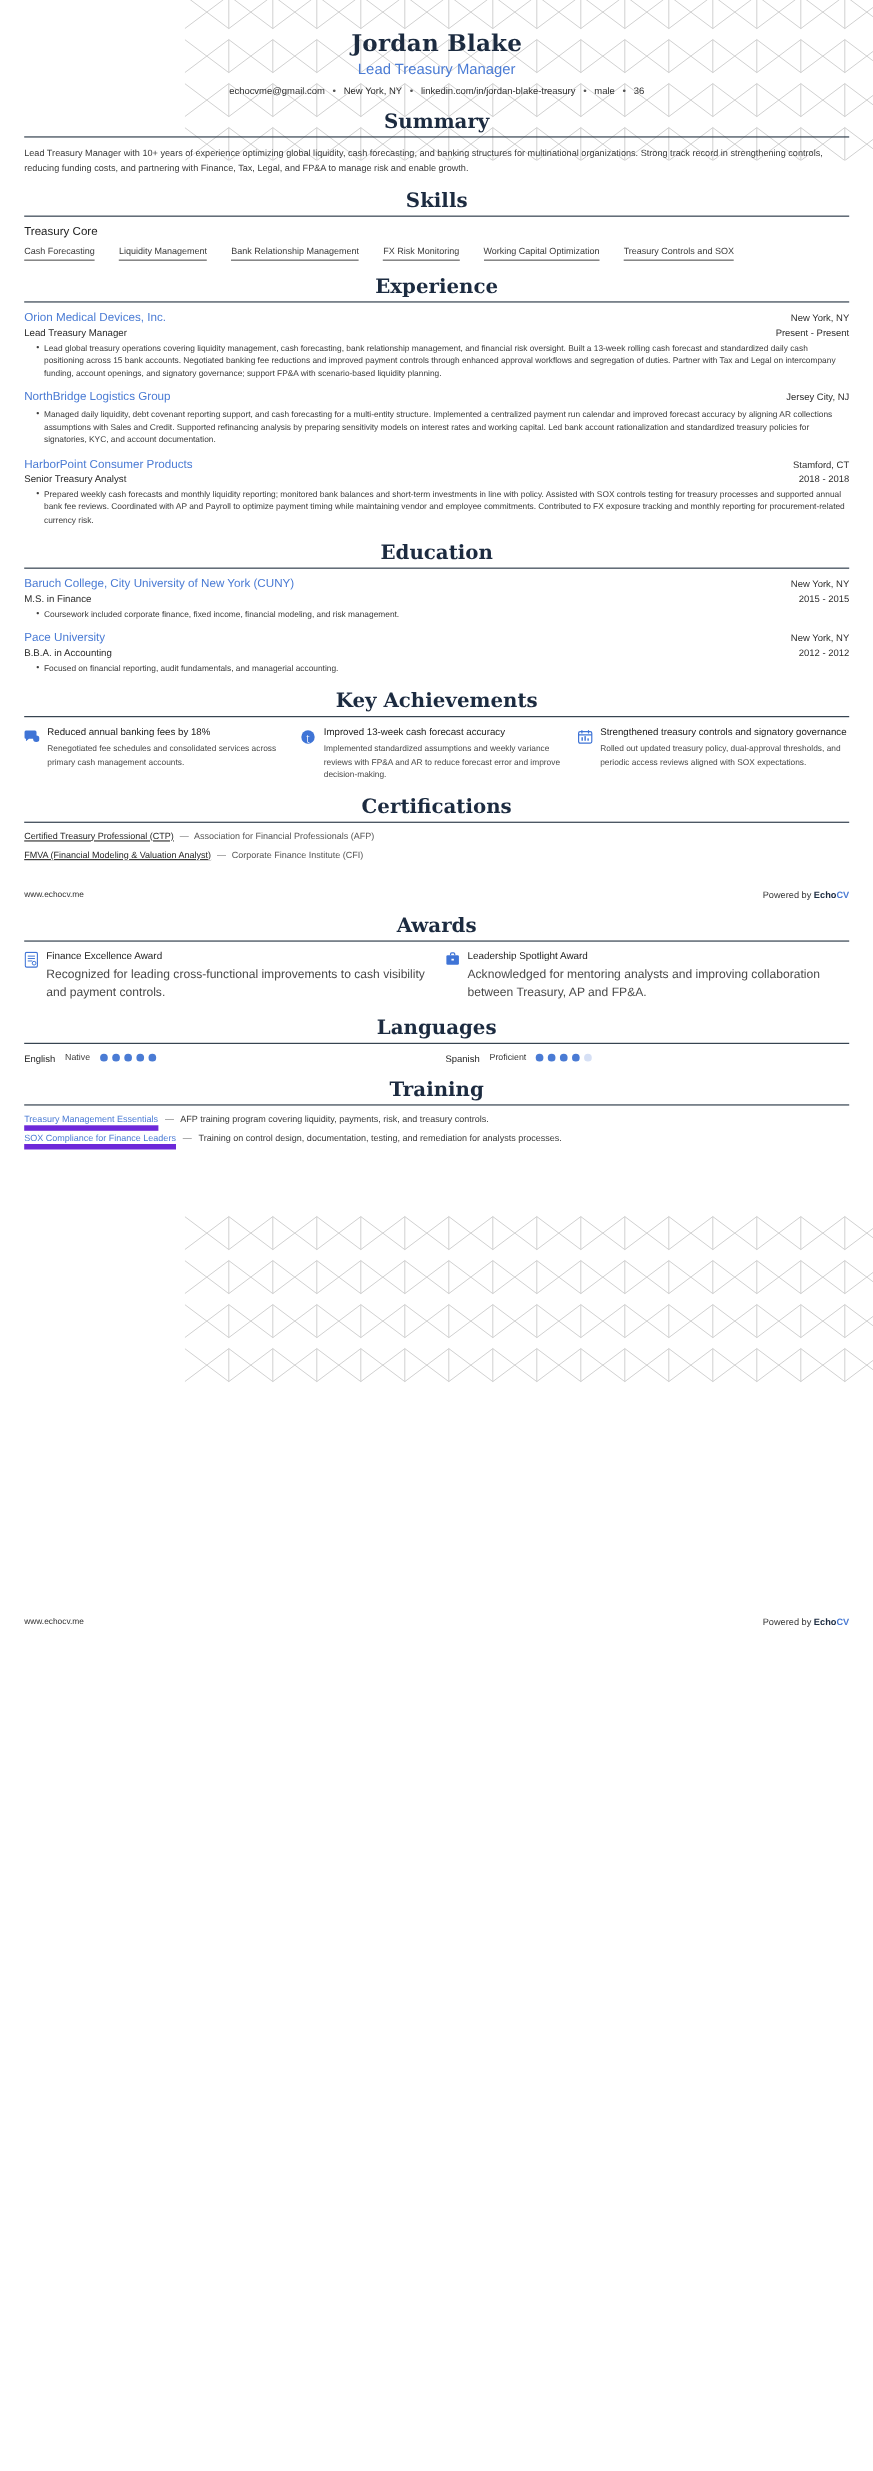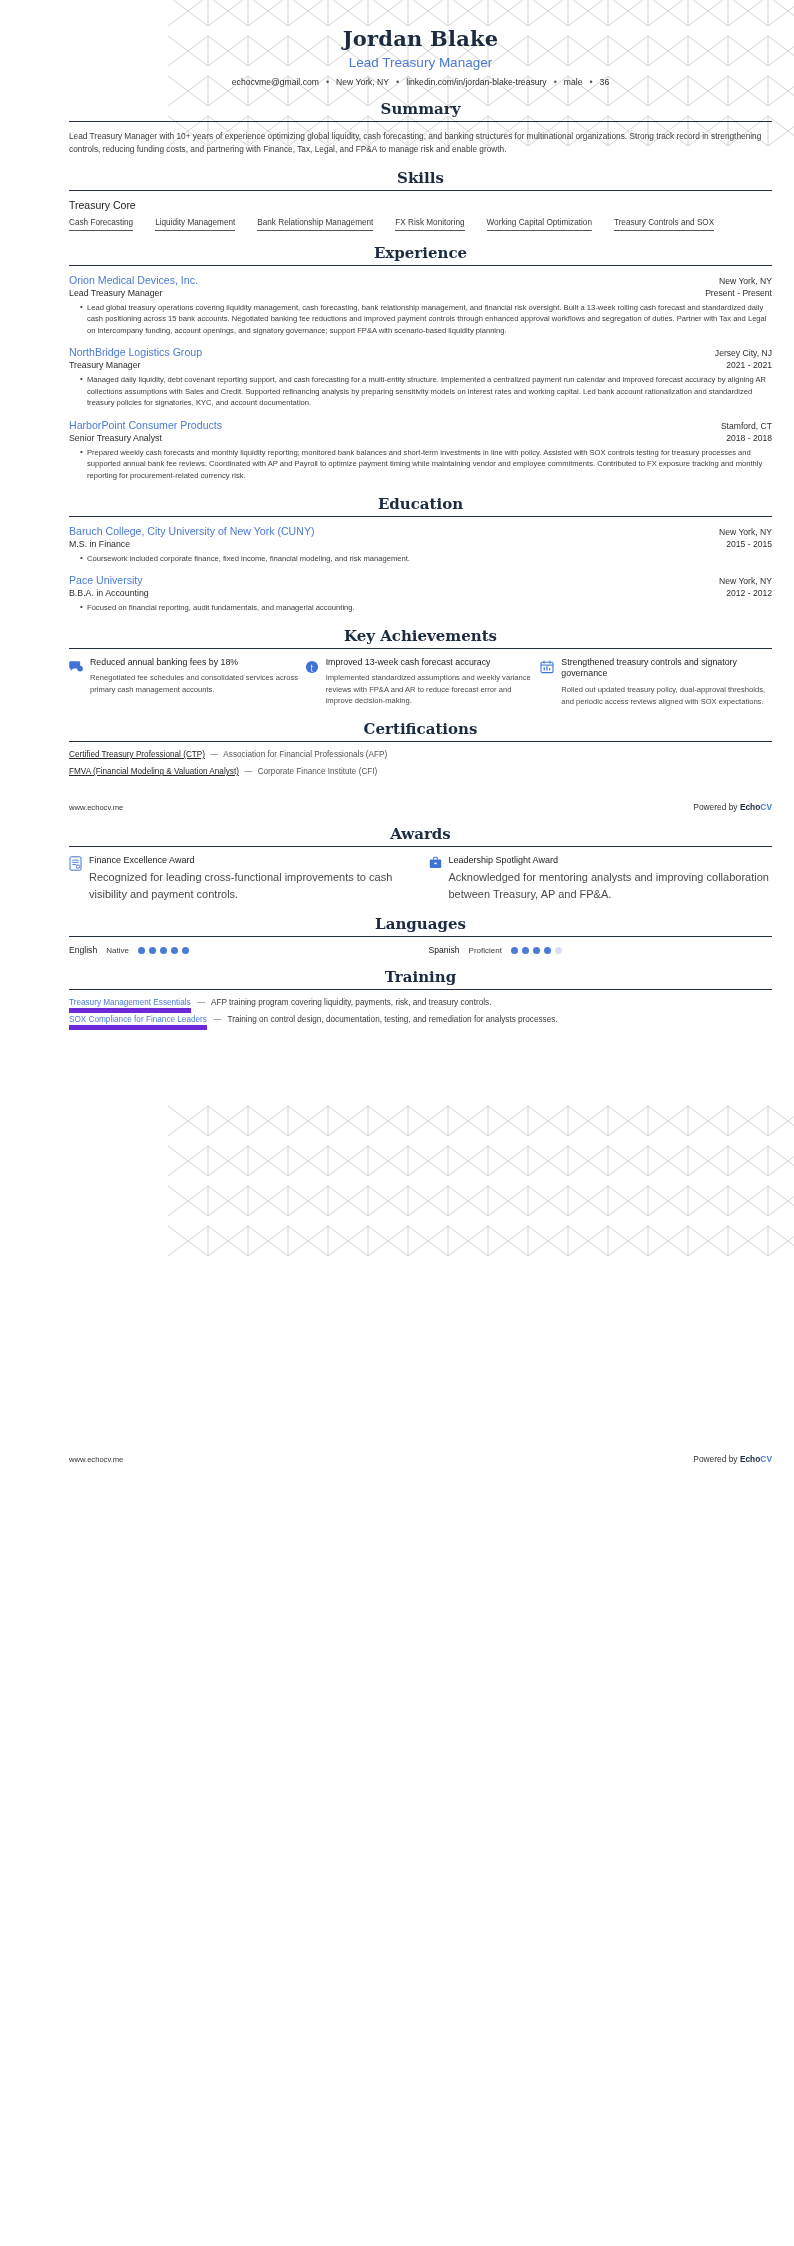--- a/index.html
+++ b/index.html
@@ -7,21 +7,20 @@
     width: 794px;
     background: #ffffff;
     font-family: "Liberation Sans", sans-serif;
     color: #333333;
   }
   .page {
     position: relative;
     width: 794px;
     background: #ffffff;
     overflow: hidden;
-    padding-left: 47px;
   }
   
   .watermark {
     position: absolute;
     pointer-events: none;
     z-index: 0;
     opacity: 1;
   }
   .wm-top { top: -14px; left: 168px; width: 640px; height: 160px; }
   .wm-mid { top: 1096px; left: 168px; width: 640px; height: 175px; }
@@ -63,21 +62,21 @@
     color: #555;
     font-size: 9px;
     line-height: 1;
   }
 
   
   .section { margin-top: 13px; position: relative; z-index: 2; }
   .sec-title {
     text-align: center;
     font-family: "DejaVu Serif", "Liberation Serif", serif;
-    font-size: 15px;
+    font-size: 18px;
     font-weight: 700;
     color: #1c2b40;
     padding-bottom: 3px;
   }
   .sec-rule {
     border-bottom: 1.6px solid #22303f;
     margin-bottom: 8px;
   }
 
   
@@ -371,24 +370,20 @@
         <ul class="bullets">
           <li>Lead global treasury operations covering liquidity management, cash forecasting, bank relationship management, and financial risk oversight. Built a 13-week rolling cash forecast and standardized daily cash positioning across 15 bank accounts. Negotiated banking fee reductions and improved payment controls through enhanced approval workflows and segregation of duties. Partner with Tax and Legal on intercompany funding, account openings, and signatory governance; support FP&amp;A with scenario-based liquidity planning.</li>
         </ul>
       </div>
 
       <div class="entry">
         <div class="entry-top">
           <span class="entry-org">NorthBridge Logistics Group</span>
           <span class="entry-loc">Jersey City, NJ</span>
         </div>
-        <div class="entry-sub">
-          <span class="entry-title">Treasury Manager</span>
-          <span class="entry-date">2021 - 2021</span>
-        </div>
         <ul class="bullets">
           <li>Managed daily liquidity, debt covenant reporting support, and cash forecasting for a multi-entity structure. Implemented a centralized payment run calendar and improved forecast accuracy by aligning AR collections assumptions with Sales and Credit. Supported refinancing analysis by preparing sensitivity models on interest rates and working capital. Led bank account rationalization and standardized treasury policies for signatories, KYC, and account documentation.</li>
         </ul>
       </div>
 
       <div class="entry">
         <div class="entry-top">
           <span class="entry-org">HarborPoint Consumer Products</span>
           <span class="entry-loc">Stamford, CT</span>
         </div>

